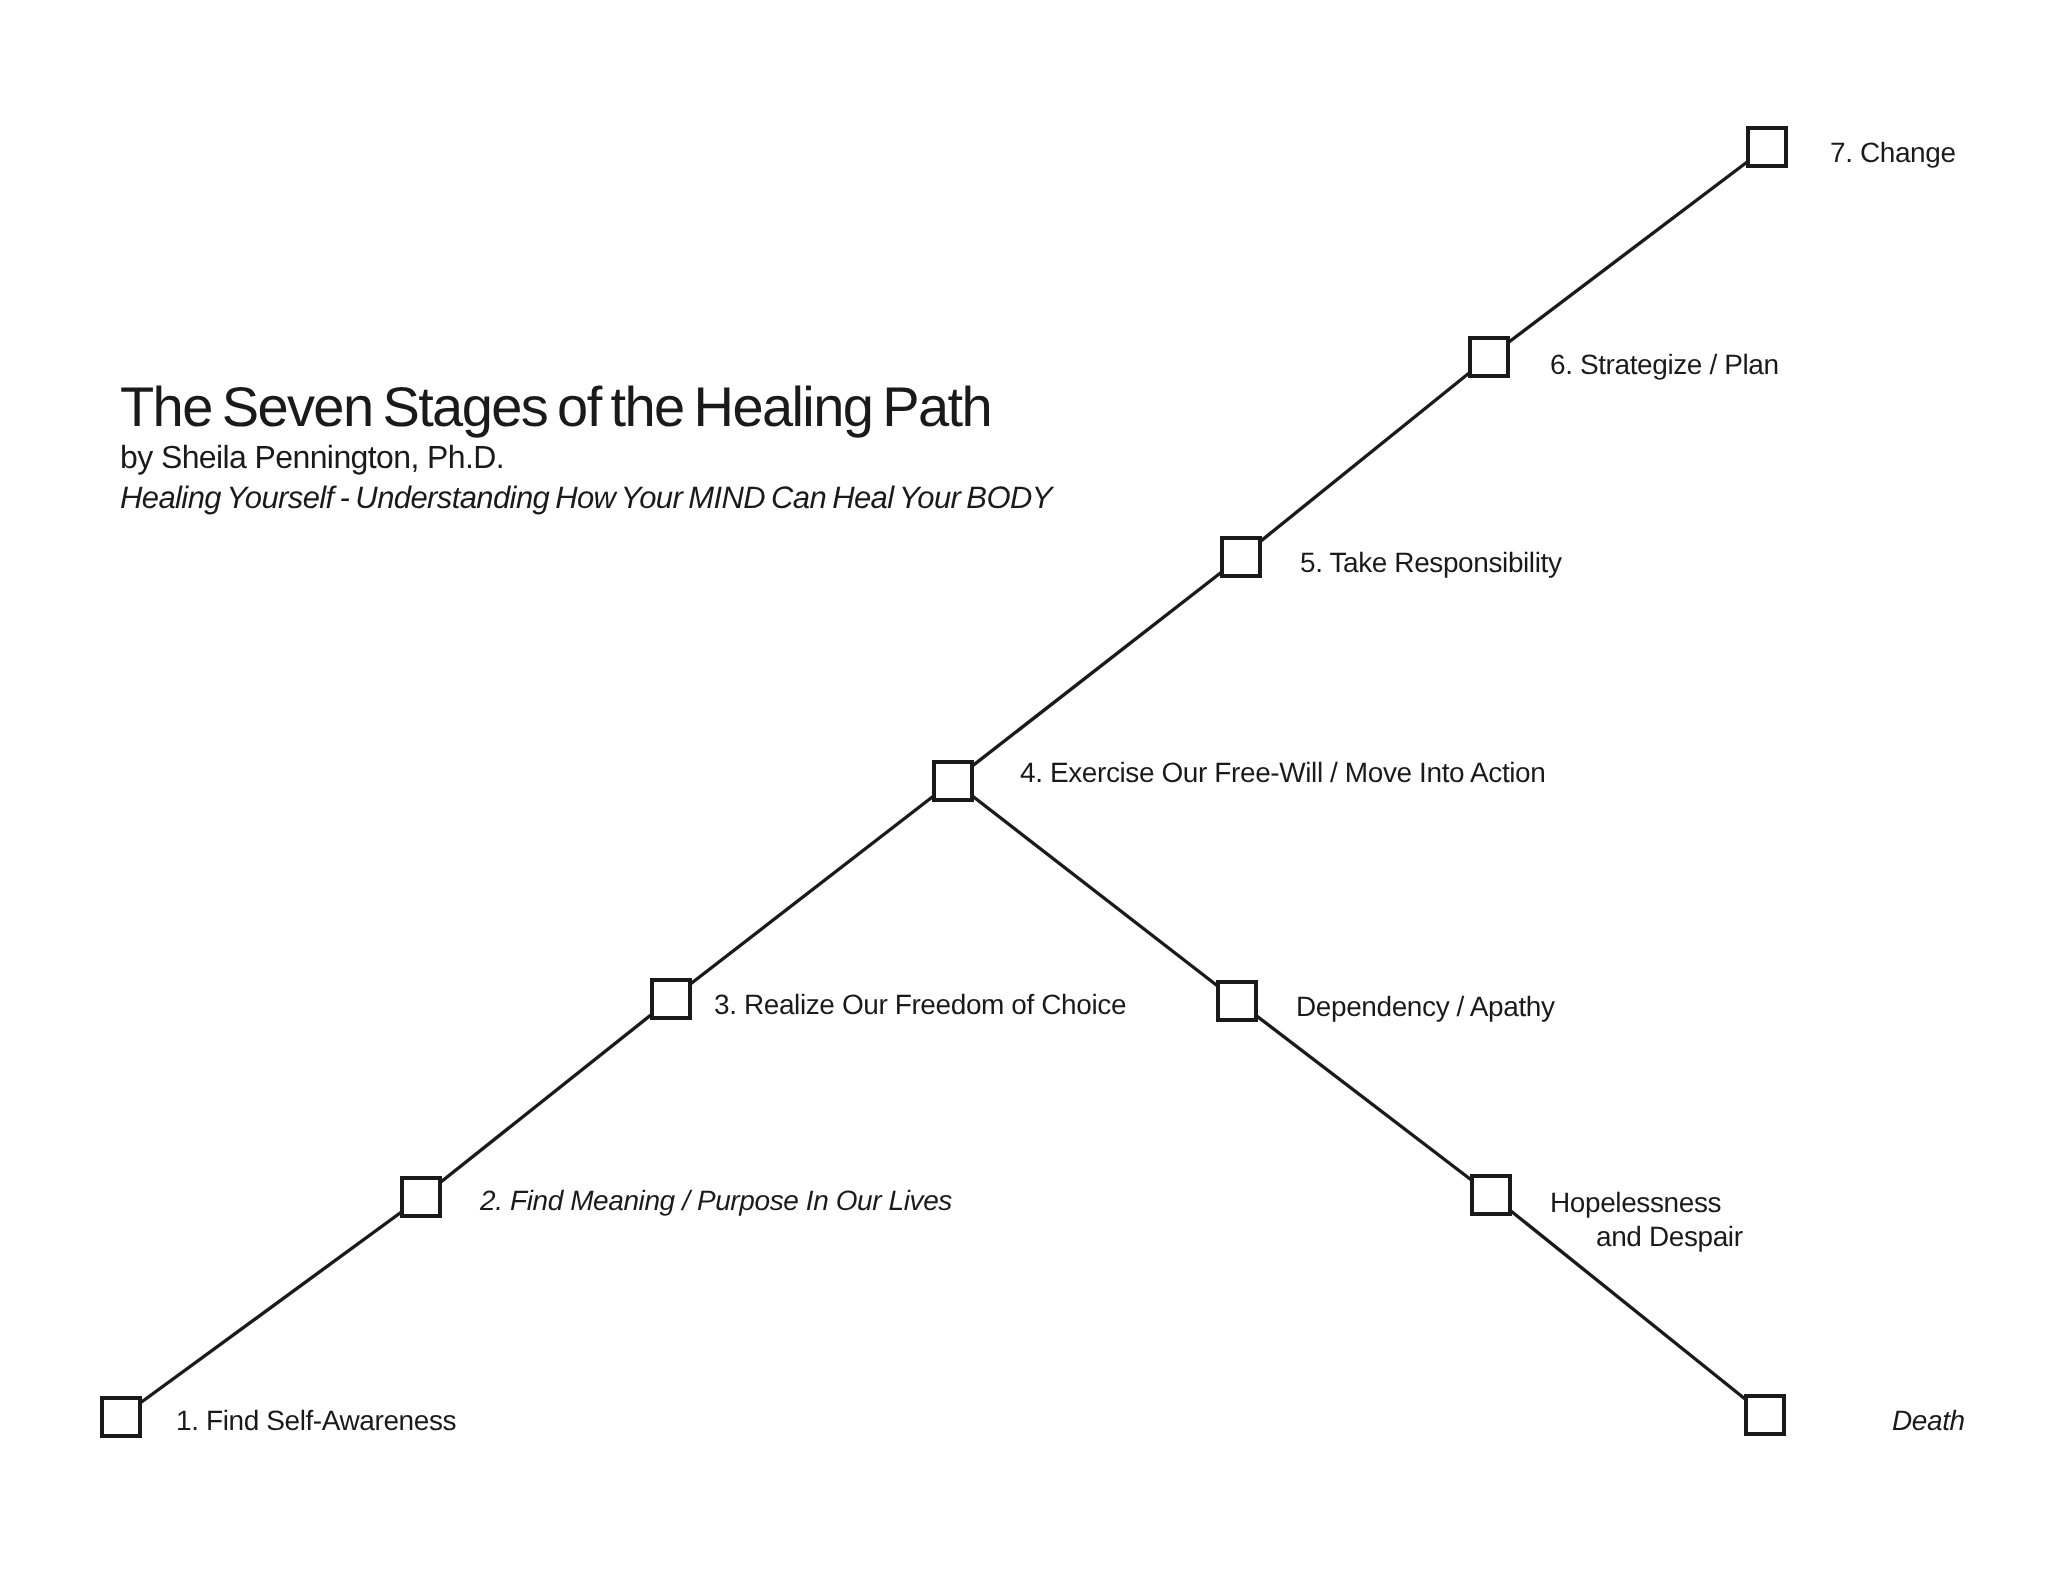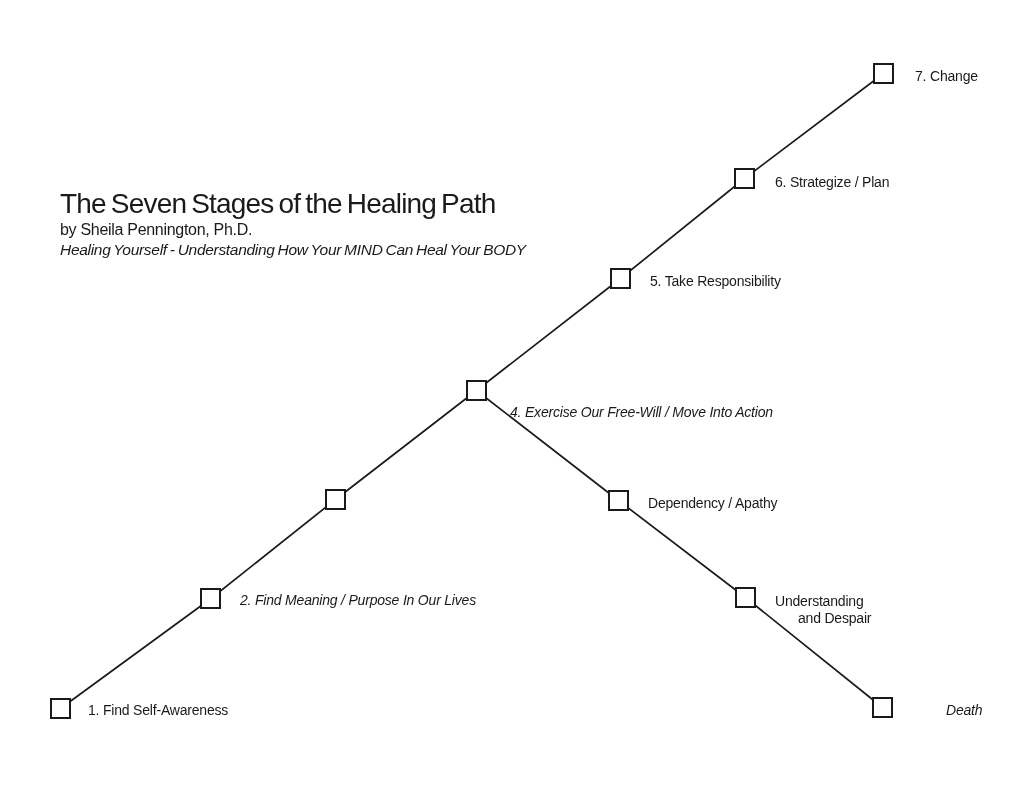--- a/index.html
+++ b/index.html
@@ -84,21 +84,21 @@
   .n-s5   { left: 610px; top: 268px; }
   .n-s6   { left: 734px; top: 168px; }
   .n-s7   { left: 873px; top: 63px;  }
   .n-dep  { left: 608px; top: 490px; }
   .n-hope { left: 735px; top: 587px; }
   .n-death{ left: 872px; top: 697px; }
   
   .l-s1   { left: 88px;  top: 700px; }
   .l-s2   { left: 240px; top: 590px; font-style: italic; }
   .l-s3   { left: 357px; top: 492px; }
-  .l-s4   { left: 510px; top: 402px; font-style: italic; }
+  .l-s4   { left: 510px; top: 376px; }
   .l-s5   { left: 650px; top: 271px; }
   .l-s6   { left: 775px; top: 172px; text-align: right; }
   .l-s7   { left: 915px; top: 66px;  }
   .l-dep  { left: 648px; top: 493px; text-align: right; }
   .l-hope1{ left: 775px; top: 591px; }
   .l-hope2{ left: 798px; top: 608px; }
   .l-death{ left: 946px; top: 700px; font-style: italic; }
 </style>
 </head>
 <body>
@@ -123,23 +123,24 @@
   <div class="node n-s5"></div>
   <div class="node n-s6"></div>
   <div class="node n-s7"></div>
 
   <div class="node n-dep"></div>
   <div class="node n-hope"></div>
   <div class="node n-death"></div>
 
   <div class="label l-s1">1. Find Self-Awareness</div>
   <div class="label l-s2">2. Find Meaning / Purpose In Our Lives</div>
+  <div class="label l-s3">3. Realize Our Freedom of Choice</div>
   <div class="label l-s4">4. Exercise Our Free-Will / Move Into Action</div>
   <div class="label l-s5">5. Take Responsibility</div>
   <div class="label l-s6">6. Strategize / Plan</div>
   <div class="label l-s7">7. Change</div>
 
   <div class="label l-dep">Dependency / Apathy</div>
-  <div class="label l-hope1">Understanding</div>
+  <div class="label l-hope1">Hopelessness</div>
   <div class="label l-hope2">and Despair</div>
   <div class="label l-death">Death</div>
 
 </div>
 
 </body></html>

